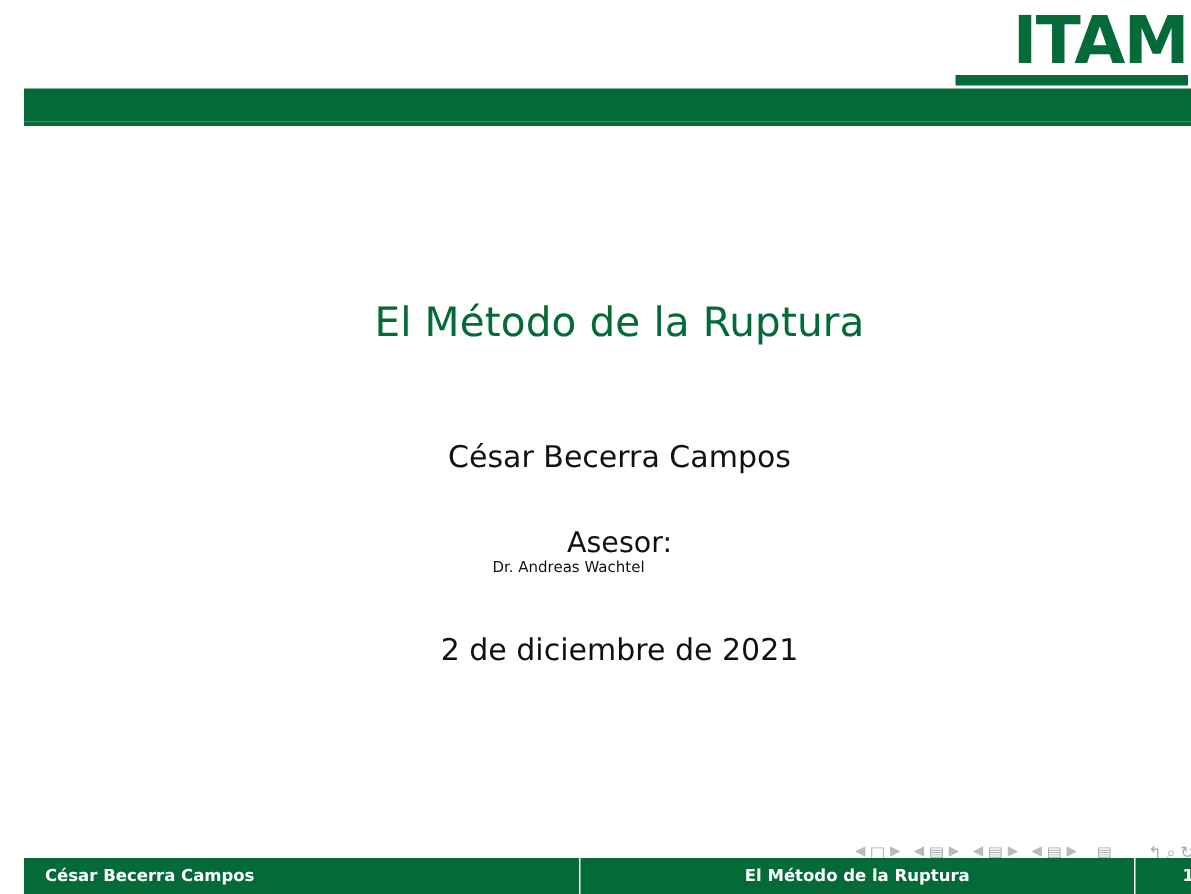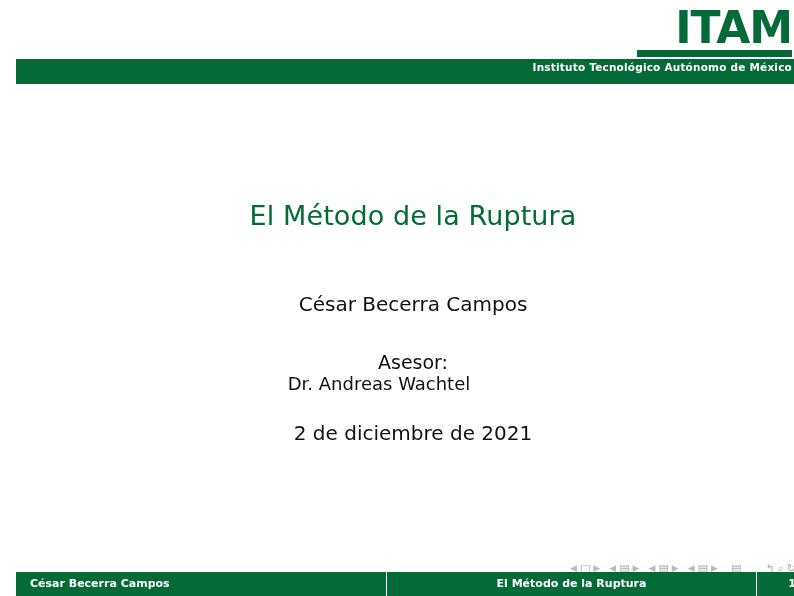--- a/index.html
+++ b/index.html
@@ -110,21 +110,21 @@
     top: 266px;
     width: 794px;
     font-size: 19px;
     color: #111111;
   }
   .advisor-name {
     position: absolute;
     left: 0;
     top: 288px;
     width: 726px;
-    font-size: 18px;
+    font-size: 10px;
     color: #111111;
   }
   .date {
     position: absolute;
     left: 0;
     top: 336px;
     width: 794px;
     font-size: 20px;
     color: #111111;
   }
@@ -193,21 +193,20 @@
 </style>
 </head>
 <body>
 
 <div class="slide">
 
   <div class="header">
     <div class="logo">ITAM</div>
     <div class="logo-bar-top"></div>
     <div class="header-band"></div>
-    <div class="header-band-text">Instituto Tecnológico Autónomo de México</div>
     <div class="header-rule"></div>
   </div>
 
   <div class="body-area">
     <div class="talk-title">El Método de la Ruptura</div>
     <div class="author">César Becerra Campos</div>
     <div class="advisor-label">Asesor:</div>
     <div class="advisor-name">Dr. Andreas Wachtel</div>
     <div class="date">2 de diciembre de 2021</div>
   </div>

